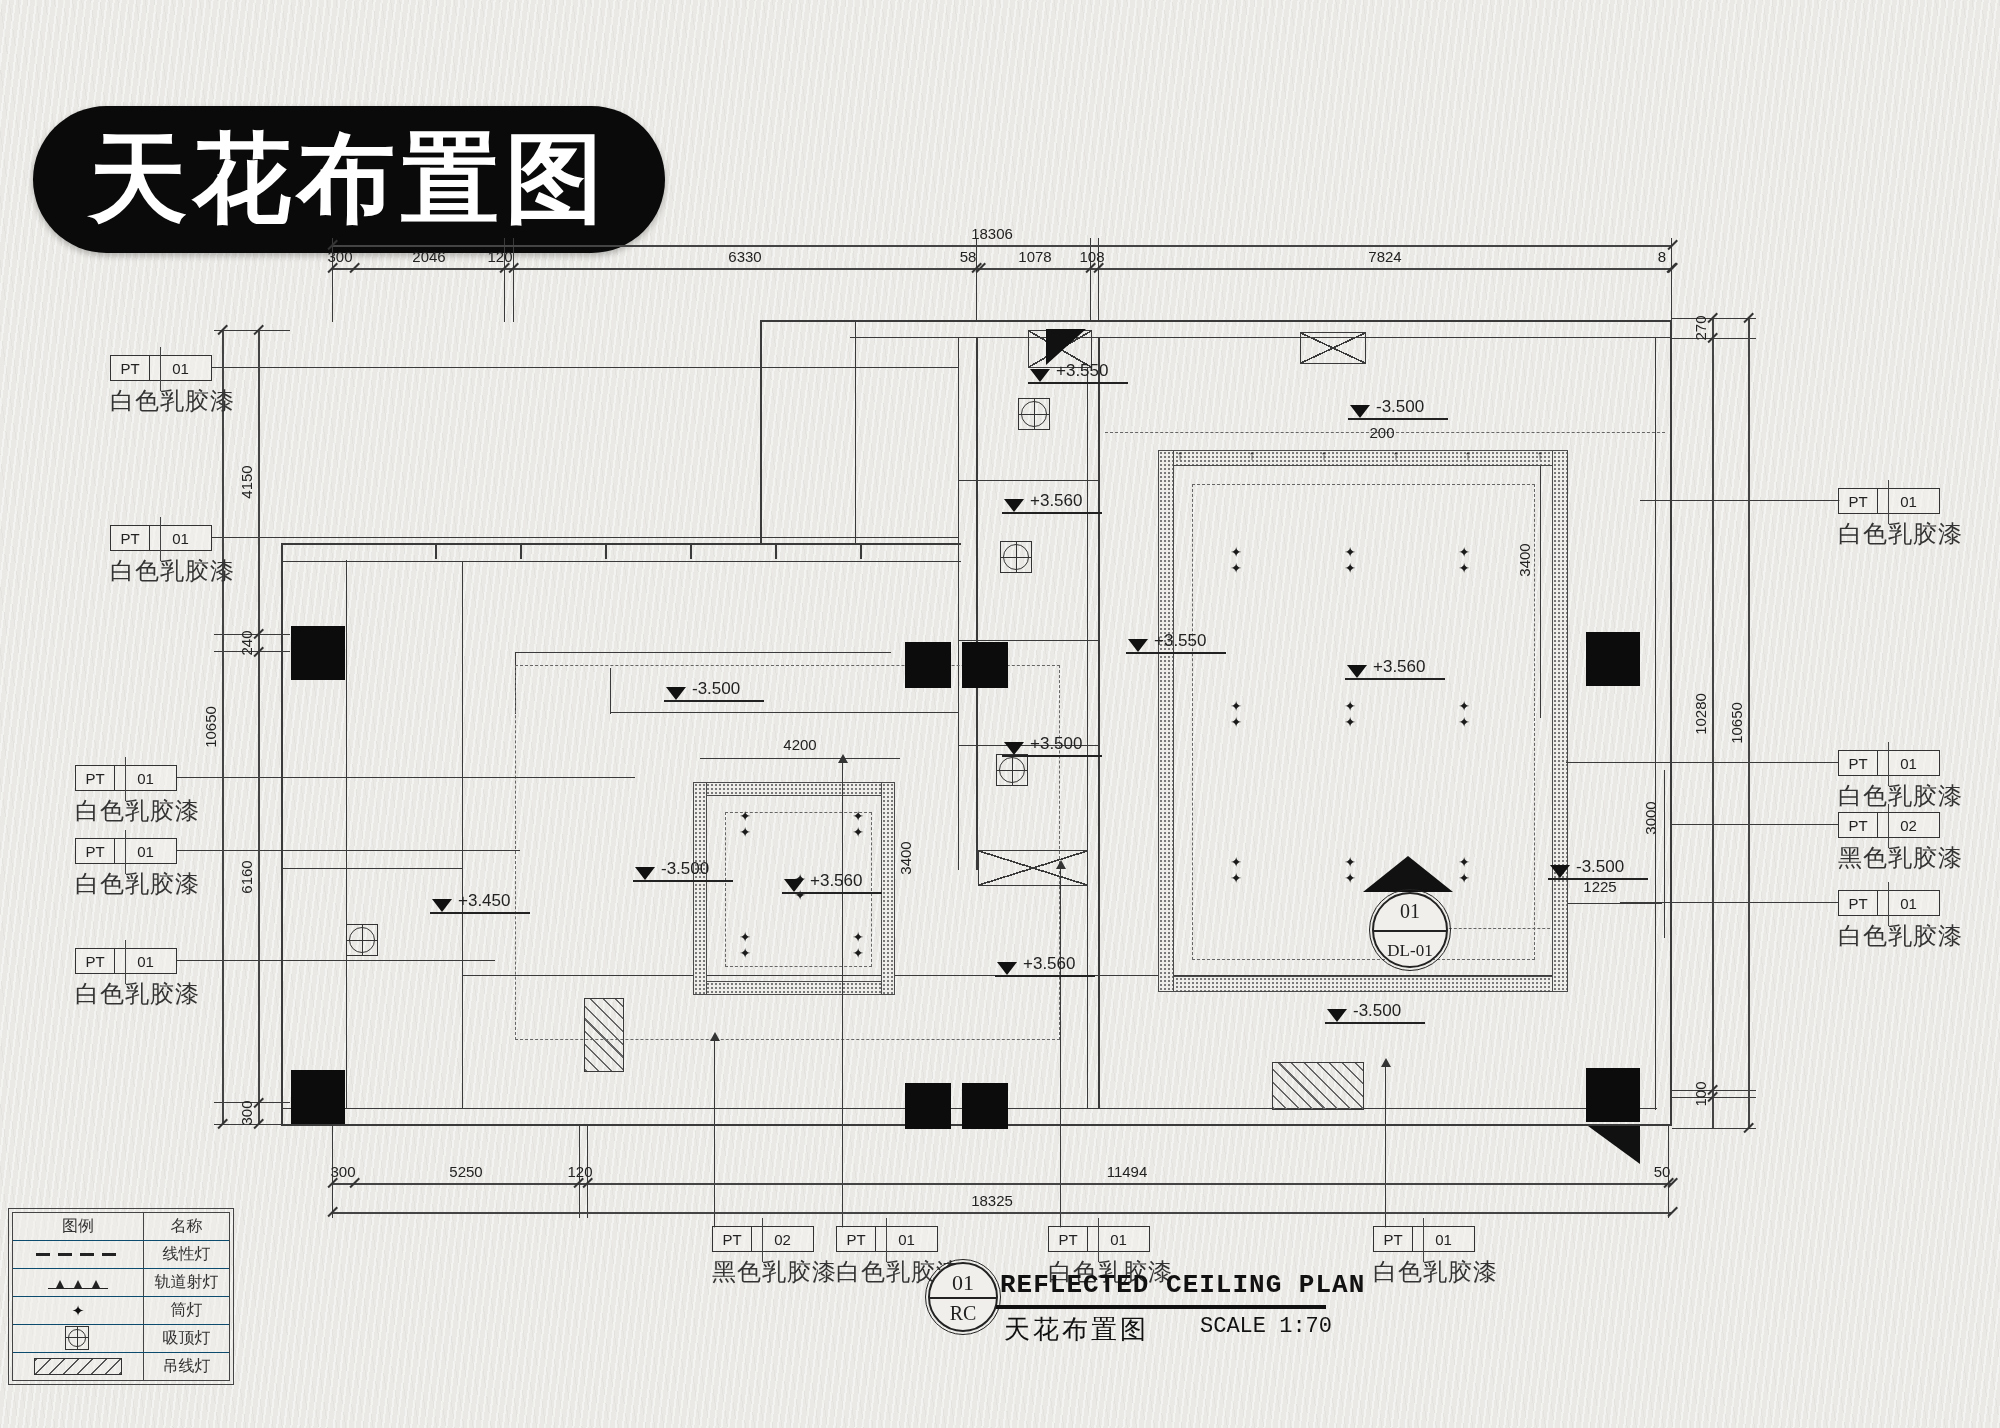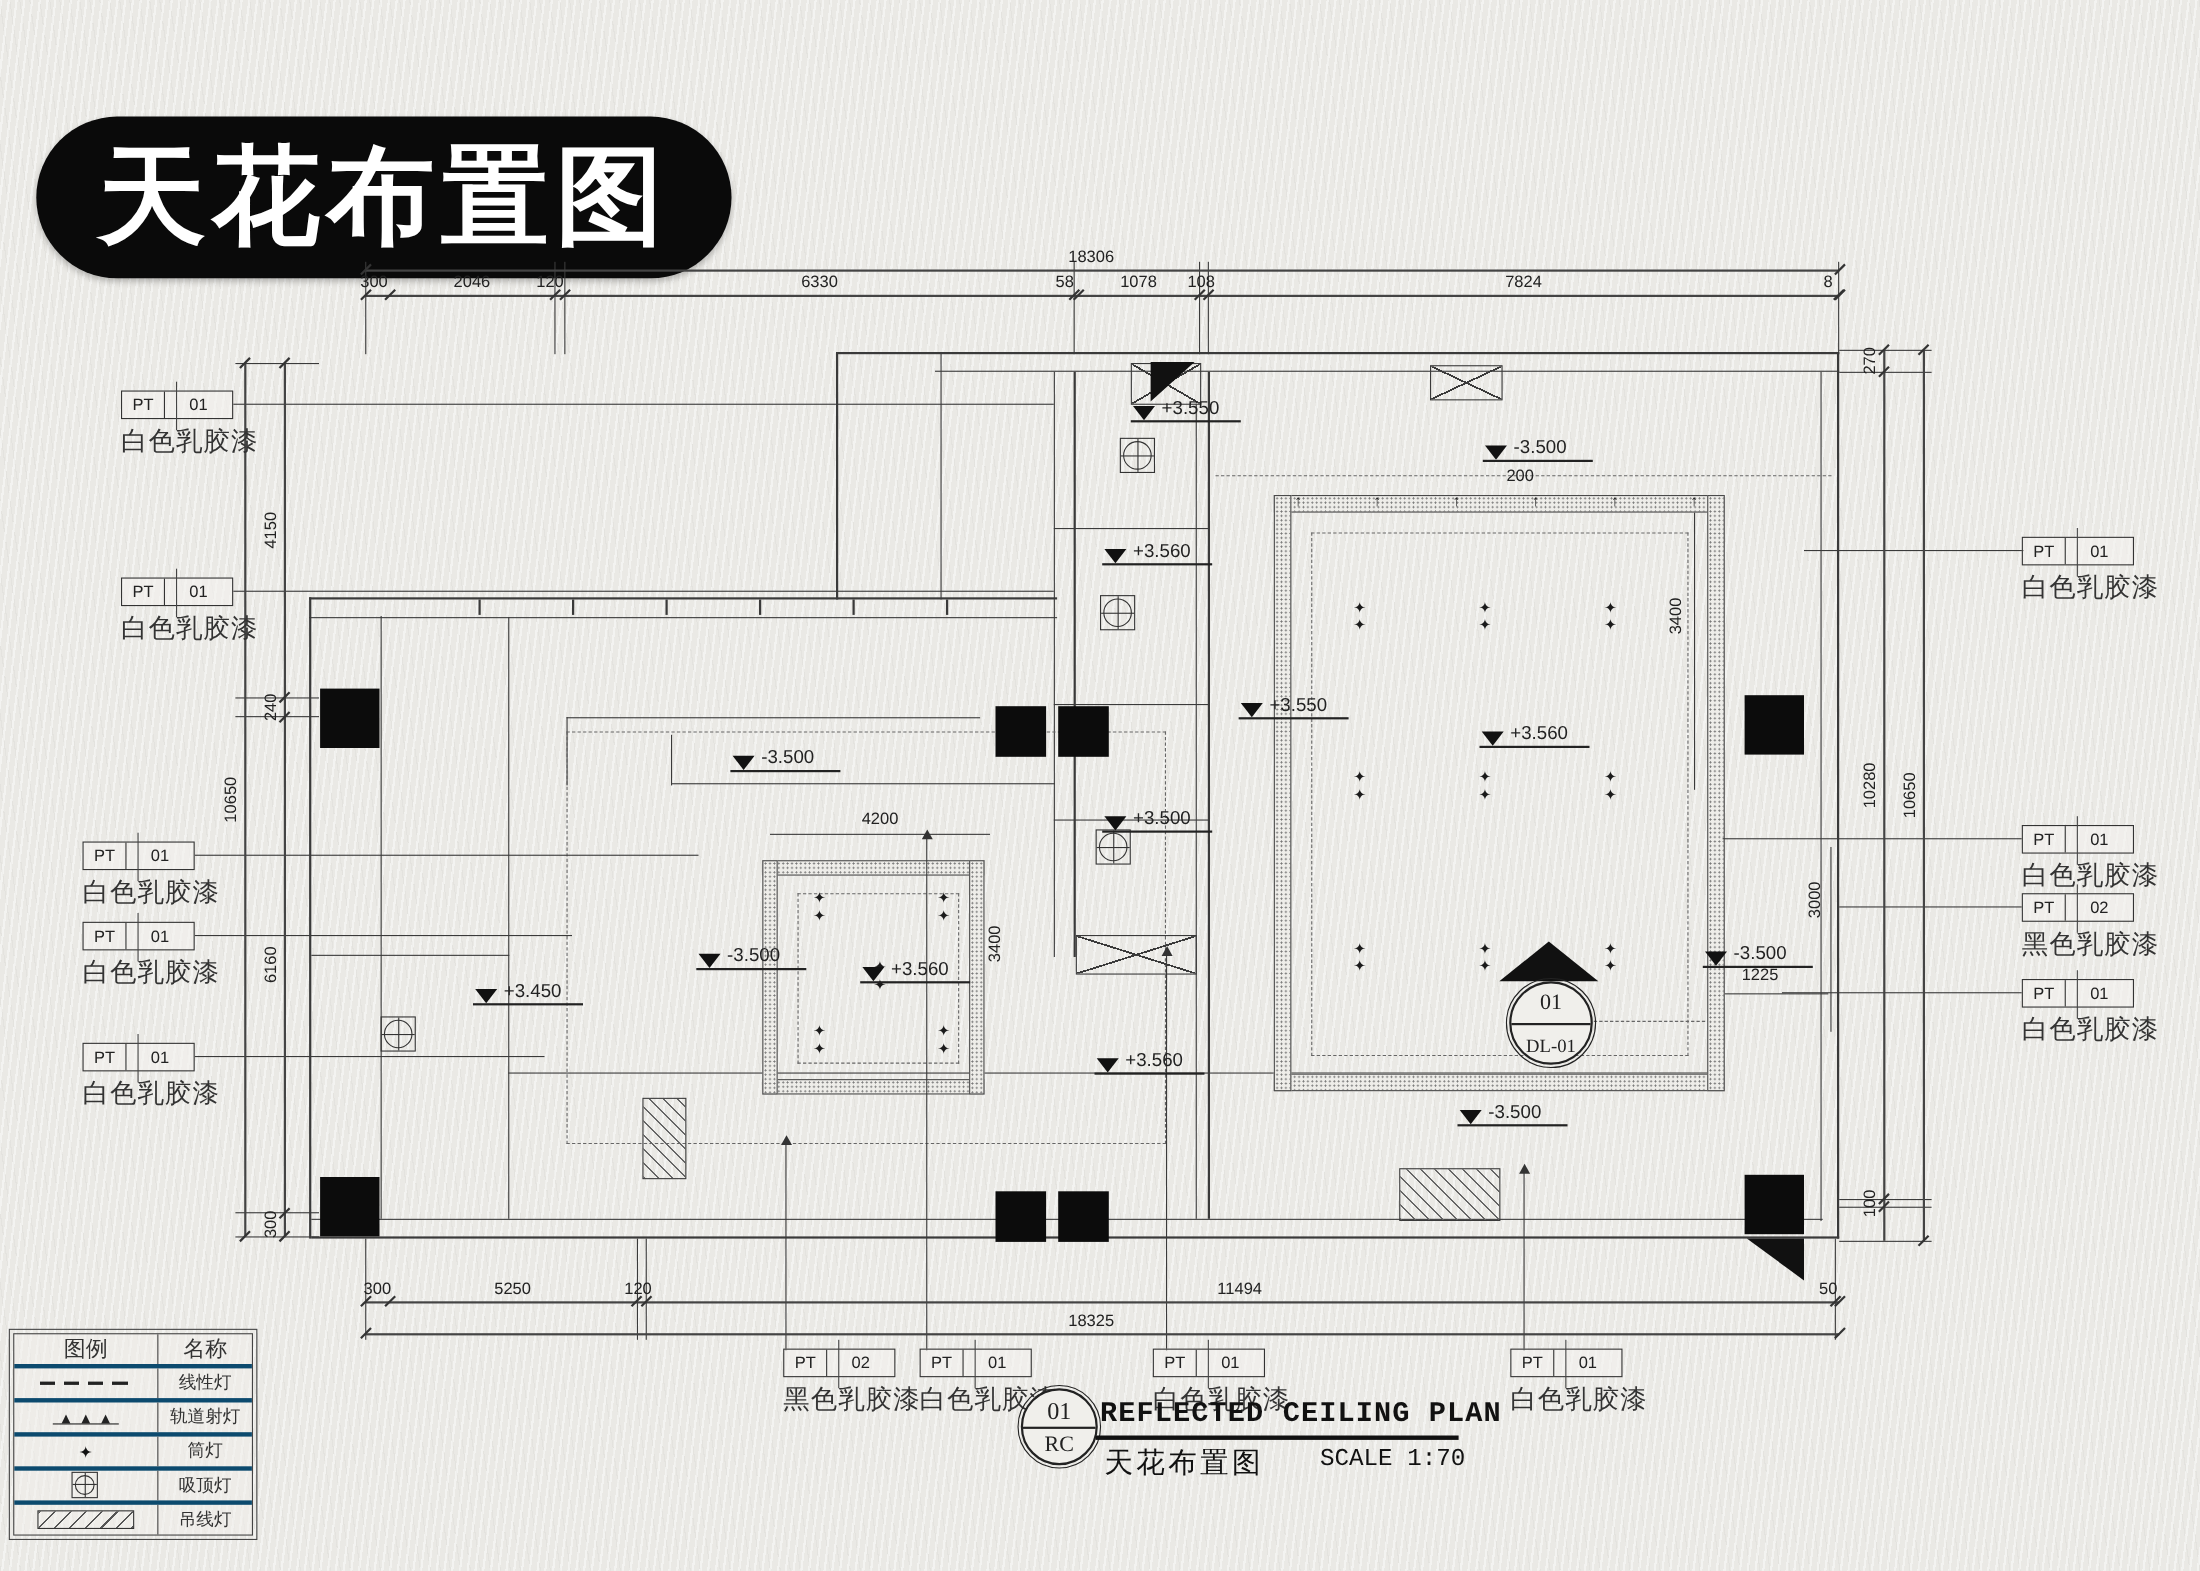--- a/index.html
+++ b/index.html
@@ -58,24 +58,24 @@
   .uparrow{position:absolute;width:0;height:0;border-left:5px solid transparent;border-right:5px solid transparent;border-bottom:9px solid #333;}
   
   .dcircle{position:absolute;border:2px solid #222;border-radius:50%;background:#f0efeb;outline:1px solid #222;outline-offset:2px;}
   .dcircle::after{content:"";position:absolute;left:0;right:0;top:50%;height:1.5px;background:#222;}
   .dcircle .tt,.dcircle .bb{position:absolute;left:0;right:0;text-align:center;font-family:"Liberation Serif","DejaVu Serif",serif;}
   .dcircle .tt{top:6px;}
   .dcircle .bb{bottom:5px;}
   
   #legend{position:absolute;left:12px;top:1212px;width:216px;border:1px solid #444;outline:1px solid #444;outline-offset:3px;background:rgba(240,239,235,.55);}
   .lrow{display:flex;height:27px;align-items:stretch;}
-  .lrow + .lrow{border-top:4px solid #0c4a6e;justify-content:center;}
+  .lrow + .lrow{border-top:1px solid #0c4a6e;justify-content:center;}
   .lc1{width:130px;border-right:1px solid #444;display:flex;align-items:center;justify-content:center;}
   .lc2{flex:1;display:flex;align-items:center;justify-content:center;font-size:16px;color:#333;}
-  .lhead{font-size:20px;color:#333;}
+  .lhead{font-size:16px;color:#333;}
   .sym-linear{width:84px;height:3px;background:repeating-linear-gradient(90deg,#222 0 14px,transparent 14px 22px);}
   .sym-track{display:flex;align-items:flex-end;border-bottom:1.5px solid #222;height:12px;padding:0 3px;}
   .sym-track i{width:0;height:0;border-left:4px solid transparent;border-right:4px solid transparent;border-bottom:8px solid #222;margin:0 5px;}
   .sym-down{font-size:15px;color:#111;}
   .sym-lampwrap{position:relative;width:26px;height:26px;}
   .sym-lampwrap .lamp{width:22px;height:22px;}
   .sym-pendant{width:86px;height:15px;border:1.5px solid #333;background:repeating-linear-gradient(135deg,#555 0 1.5px,transparent 1.5px 10px);}
   
   #sheet-en{position:absolute;left:1000px;top:1270px;font-family:"Liberation Mono","DejaVu Sans Mono",monospace;font-size:26px;font-weight:700;letter-spacing:1px;color:#111;}
   #sheet-ul{position:absolute;left:996px;top:1305px;width:330px;height:4px;background:#111;}

